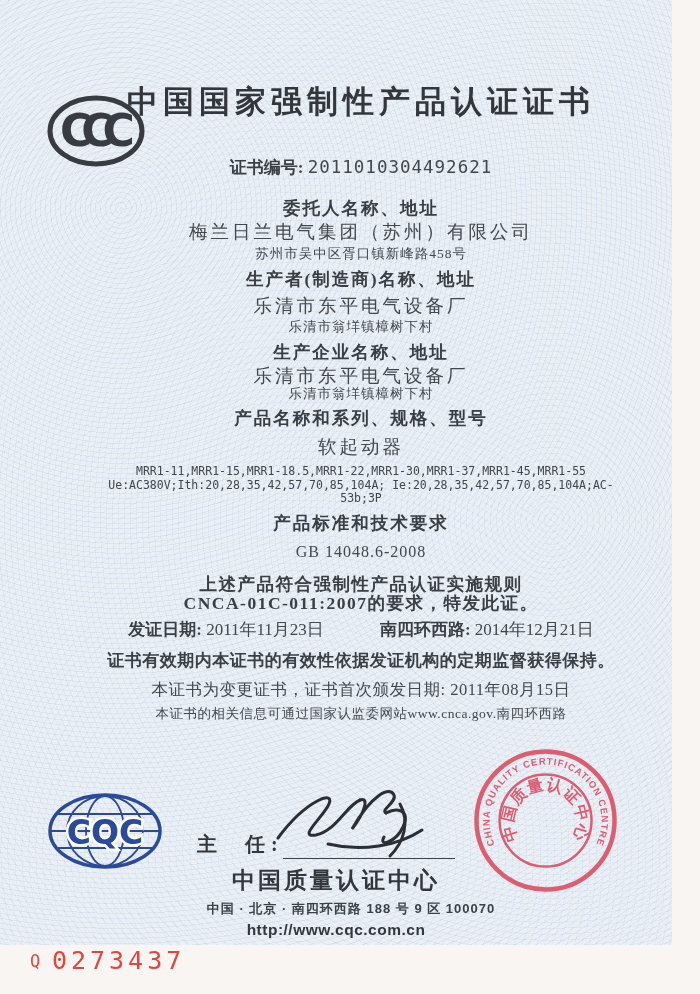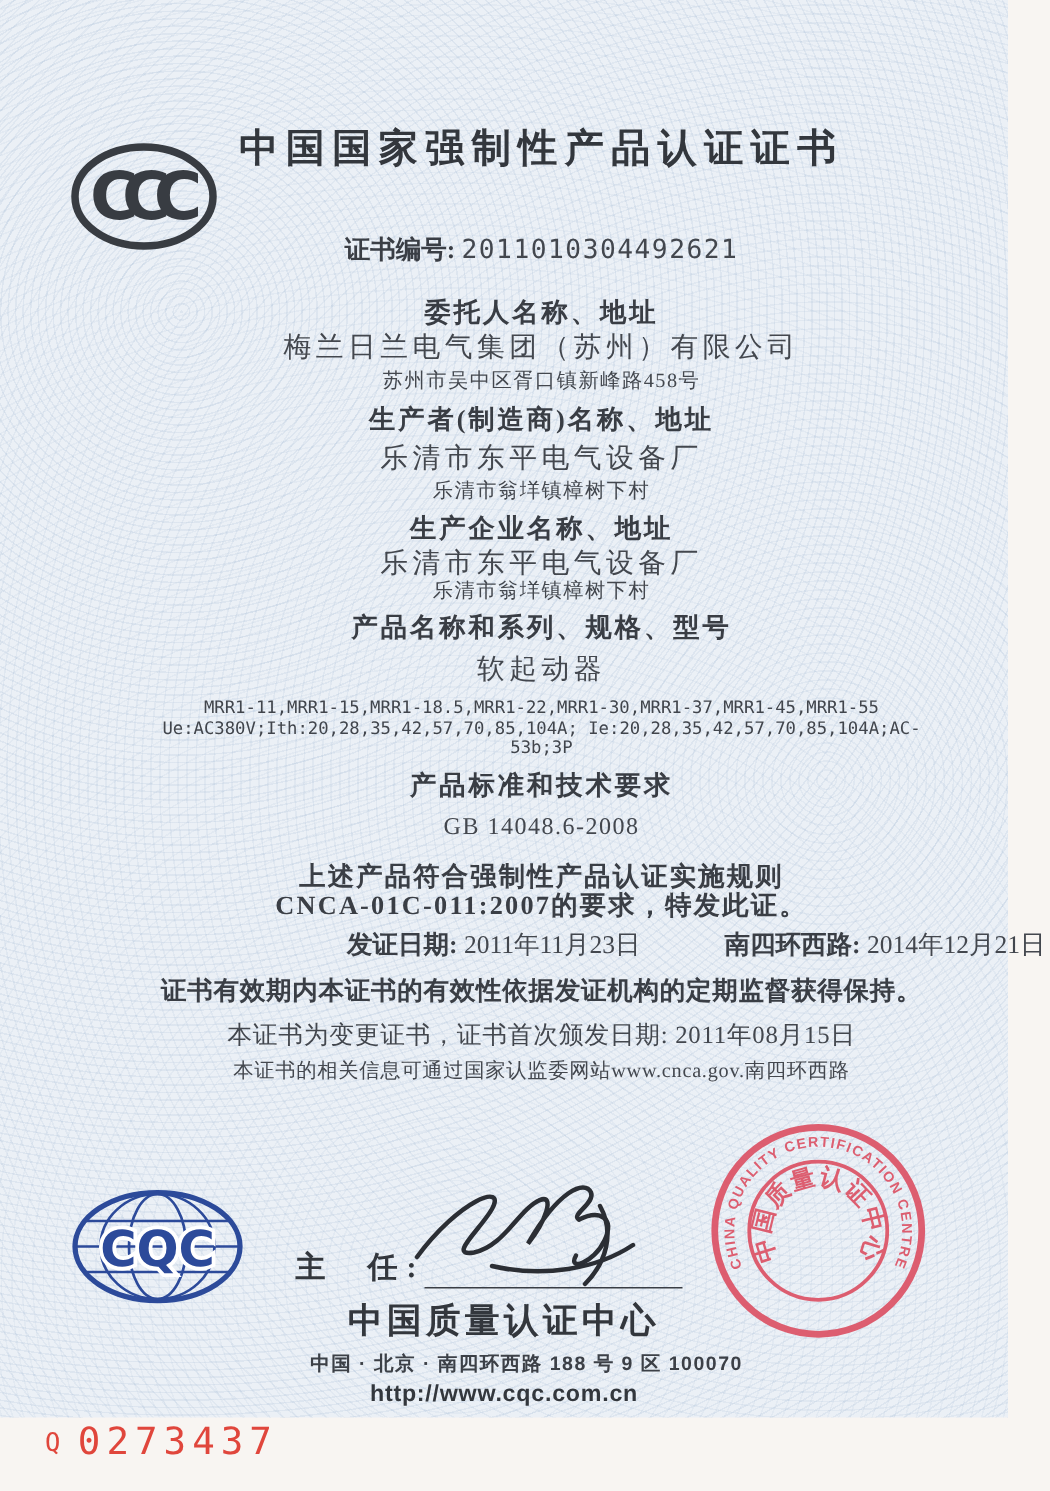--- a/index.html
+++ b/index.html
@@ -12,30 +12,30 @@
     position:absolute;left:0;top:0;width:672px;height:945px;
     background-color:#ebf0f6;
     background-image:
       repeating-radial-gradient(circle at 18% 22%, rgba(150,175,205,0.16) 0 1px, transparent 1px 5px),
       repeating-radial-gradient(circle at 82% 55%, rgba(150,175,205,0.13) 0 1px, transparent 1px 6px),
       repeating-radial-gradient(circle at 45% 90%, rgba(150,175,205,0.10) 0 1px, transparent 1px 7px);
   }
   .content{position:absolute;left:25px;top:0;width:672px;}
   .line{position:absolute;width:100%;text-align:center;line-height:1.15;color:#43474e;white-space:nowrap;}
   .b{font-weight:bold;color:#3a3e45;}
-  .title{top:84px;font-size:26px;font-weight:bold;letter-spacing:5px;color:#33373d;}
+  .title{top:84px;font-size:31px;font-weight:bold;letter-spacing:5px;color:#33373d;}
   .certno{top:157px;font-size:17px;}
   .certno .num{font-family:"DejaVu Sans Mono", monospace;font-size:17.5px;letter-spacing:1px;}
   .h{font-size:17.5px;font-weight:bold;letter-spacing:2px;color:#393d44;}
   .nm{font-size:18.5px;letter-spacing:3px;}
   .ad{font-size:13.5px;letter-spacing:1px;}
   .mono{font-family:"DejaVu Sans Mono", monospace;font-size:11.5px;color:#41454c;letter-spacing:0;}
   .gb{font-family:Liberation Serif, serif;font-size:16px;letter-spacing:1px;}
   .st{font-size:17.5px;font-weight:bold;letter-spacing:1.5px;color:#3a3e45;}
-  .dates{top:620px;display:flex;justify-content:flex-end;gap:56px;font-size:17px;}
+  .dates{top:620px;display:flex;justify-content:center;gap:56px;font-size:17px;}
   .note-b{font-size:17px;font-weight:bold;letter-spacing:0.5px;color:#3a3e45;}
   .note{font-size:16.5px;letter-spacing:0.5px;}
   .note-s{font-size:13.5px;letter-spacing:0.5px;}
   .footer-issuer{position:absolute;top:865px;width:672px;text-align:center;font-size:23px;font-weight:bold;letter-spacing:3px;color:#33373d;}
   .footer-addr{position:absolute;top:900px;width:672px;padding-left:30px;box-sizing:border-box;text-align:center;
     font-family:"Liberation Sans", sans-serif;font-weight:bold;font-size:13px;color:#3c4047;letter-spacing:1px;}
   .footer-web{position:absolute;top:921px;width:672px;box-sizing:border-box;text-align:center;
     font-family:"Liberation Sans", sans-serif;font-weight:bold;font-size:15.5px;color:#33373d;letter-spacing:0.5px;}
   .director{position:absolute;left:197px;top:831px;font-size:20px;font-weight:bold;color:#33373d;white-space:pre;letter-spacing:6px;}
   .sigline{position:absolute;left:283px;top:858px;width:172px;border-top:1.5px solid #3a3e45;}

